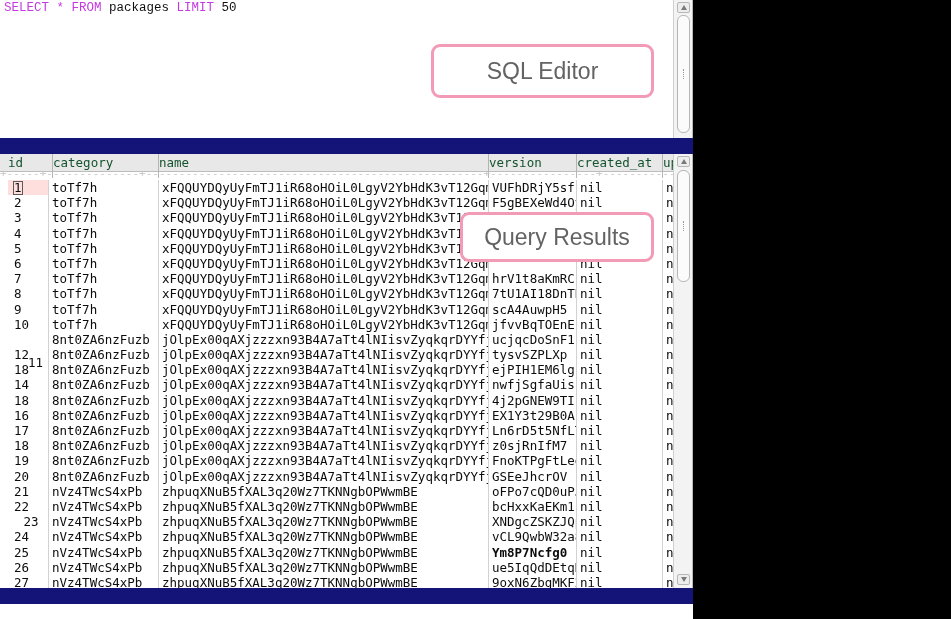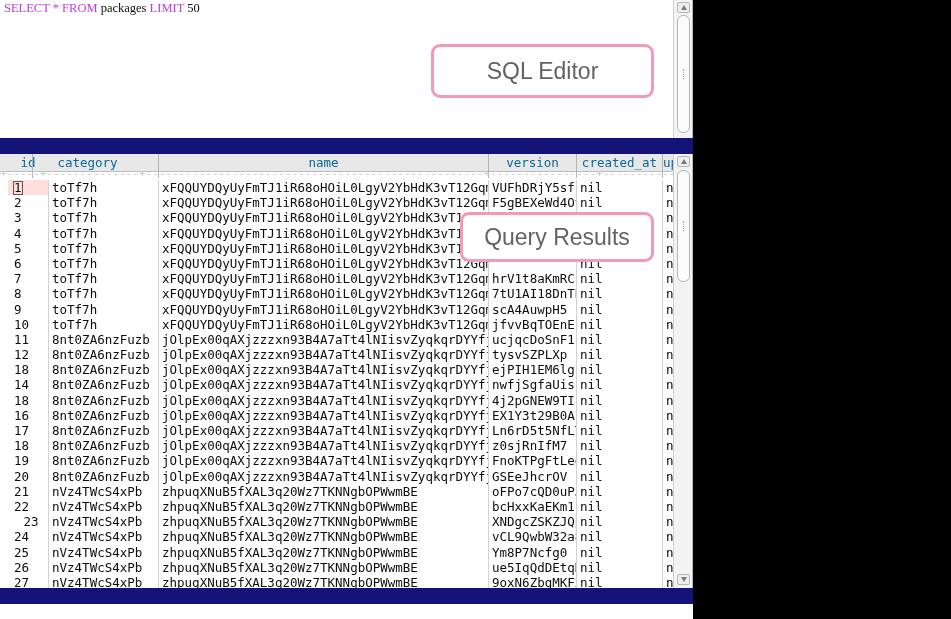--- a/index.html
+++ b/index.html
@@ -47,21 +47,21 @@
     width: 672px;
     height: 138px;
     padding: 0;
     background: #ffffff;
   }
   .editor-line {
     position: absolute;
     left: 4px;
     top: 1px;
     white-space: pre;
-    font-family: Liberation Serif, serif;
+    font-family: Liberation Mono, monospace;
     font-size: 12.5px;
     line-height: 15px;
     color: #000000;
   }
   .kw { color: #c23ae0; }
   .plain { color: #101010; }
   .editor-cursor-bar {
     position: absolute;
     left: 0px;
     top: 0px;
@@ -156,22 +156,21 @@
     border-bottom: 1px solid #bdbdbd;
     box-sizing: border-box;
   }
   .hcell {
     position: absolute;
     top: 0;
     height: 24px;
     line-height: 17px;
     font-family: "DejaVu Sans Mono", monospace;
     font-size: 12.5px;
-    color: #0369a1;
-    text-align: center;
+    color: #14532d;
     border-left: 1px solid #b4b4b4;
     box-sizing: border-box;
     overflow: hidden;
     white-space: nowrap;
   }
   .grid-sep {
     position: absolute;
     left: 0;
     top: 18px;
     width: 673px;
@@ -274,21 +273,21 @@
     </div>
 
     <div class="mode-line" style="top:138px;">
       
     </div>
 
     <div class="results-pane">
 
       <div class="grid-header" id="grid-header">
           <div class="hcell" style="left: 8px; width: 40px; border-left: none;">id</div>
-          <div class="hcell" style="left: 32px; width: 110px;">category</div>
+          <div class="hcell" style="left: 52px; width: 110px;">category</div>
           <div class="hcell" style="left: 158px; width: 330px;">name</div>
           <div class="hcell" style="left: 488px; width: 88px;">version</div>
           <div class="hcell" style="left: 576px; width: 86px;">created_at</div>
           <div class="hcell" style="left: 662px; width: 28px;">updat</div>
         </div>
       <div class="grid-sep">
         <span class="dashes">+-----+--------------+---------------------------------------------------+----------------+------------+------</span>
       </div>
       <div class="grid-rows" id="grid-rows">
           <div class="grow">
@@ -365,21 +364,21 @@
           </div>
           <div class="grow">
             <div class="cell c-id" style="left: 8px; width: 40px;">10</div>
             <div class="cell" style="left: 48px; width: 110px;">toTf7h</div>
             <div class="cell" style="left: 158px; width: 330px;">xFQQUYDQyUyFmTJ1iR68oHOiL0LgyV2YbHdK3vT12GqmN6VHw3</div>
             <div class="cell" style="left: 488px; width: 88px;">jfvvBqTOEnEkS</div>
             <div class="cell" style="left: 576px; width: 86px;">nil</div>
             <div class="cell c-upd" style="left: 662px; width: 28px;">ni→</div>
           </div>
           <div class="grow">
-            <div class="cell c-id" style="left: 8px; width: 40px;">11</div>
+            <div class="cell c-id" style="left: 22px; width: 40px; margin-top: 23px;">11</div>
             <div class="cell" style="left: 48px; width: 110px;">8nt0ZA6nzFuzb</div>
             <div class="cell" style="left: 158px; width: 330px;">jOlpEx00qAXjzzzxn93B4A7aTt4lNIisvZyqkqrDYYfjp8iejq</div>
             <div class="cell" style="left: 488px; width: 88px;">ucjqcDoSnF11</div>
             <div class="cell" style="left: 576px; width: 86px;">nil</div>
             <div class="cell c-upd" style="left: 662px; width: 28px;">ni→</div>
           </div>
           <div class="grow">
             <div class="cell c-id" style="left: 8px; width: 40px;">12</div>
             <div class="cell" style="left: 48px; width: 110px;">8nt0ZA6nzFuzb</div>
             <div class="cell" style="left: 158px; width: 330px;">jOlpEx00qAXjzzzxn93B4A7aTt4lNIisvZyqkqrDYYfjp8iejq</div>
@@ -480,21 +479,21 @@
             <div class="cell" style="left: 48px; width: 110px;">nVz4TWcS4xPb</div>
             <div class="cell" style="left: 158px; width: 330px;">zhpuqXNuB5fXAL3q20Wz7TKNNgbOPWwmBE</div>
             <div class="cell" style="left: 488px; width: 88px;">vCL9QwbW32a8P</div>
             <div class="cell" style="left: 576px; width: 86px;">nil</div>
             <div class="cell c-upd" style="left: 662px; width: 28px;">ni→</div>
           </div>
           <div class="grow">
             <div class="cell c-id" style="left: 8px; width: 40px;">25</div>
             <div class="cell" style="left: 48px; width: 110px;">nVz4TWcS4xPb</div>
             <div class="cell" style="left: 158px; width: 330px;">zhpuqXNuB5fXAL3q20Wz7TKNNgbOPWwmBE</div>
-            <div class="cell" style="left: 488px; width: 88px;">Ym8P7Ncfg0</div>
+            <div class="cell" style="left: 488px; width: 88px; font-weight: bold;">Ym8P7Ncfg0</div>
             <div class="cell" style="left: 576px; width: 86px;">nil</div>
             <div class="cell c-upd" style="left: 662px; width: 28px;">ni→</div>
           </div>
           <div class="grow">
             <div class="cell c-id" style="left: 8px; width: 40px;">26</div>
             <div class="cell" style="left: 48px; width: 110px;">nVz4TWcS4xPb</div>
             <div class="cell" style="left: 158px; width: 330px;">zhpuqXNuB5fXAL3q20Wz7TKNNgbOPWwmBE</div>
             <div class="cell" style="left: 488px; width: 88px;">ue5IqQdDEtqK</div>
             <div class="cell" style="left: 576px; width: 86px;">nil</div>
             <div class="cell c-upd" style="left: 662px; width: 28px;">ni→</div>

